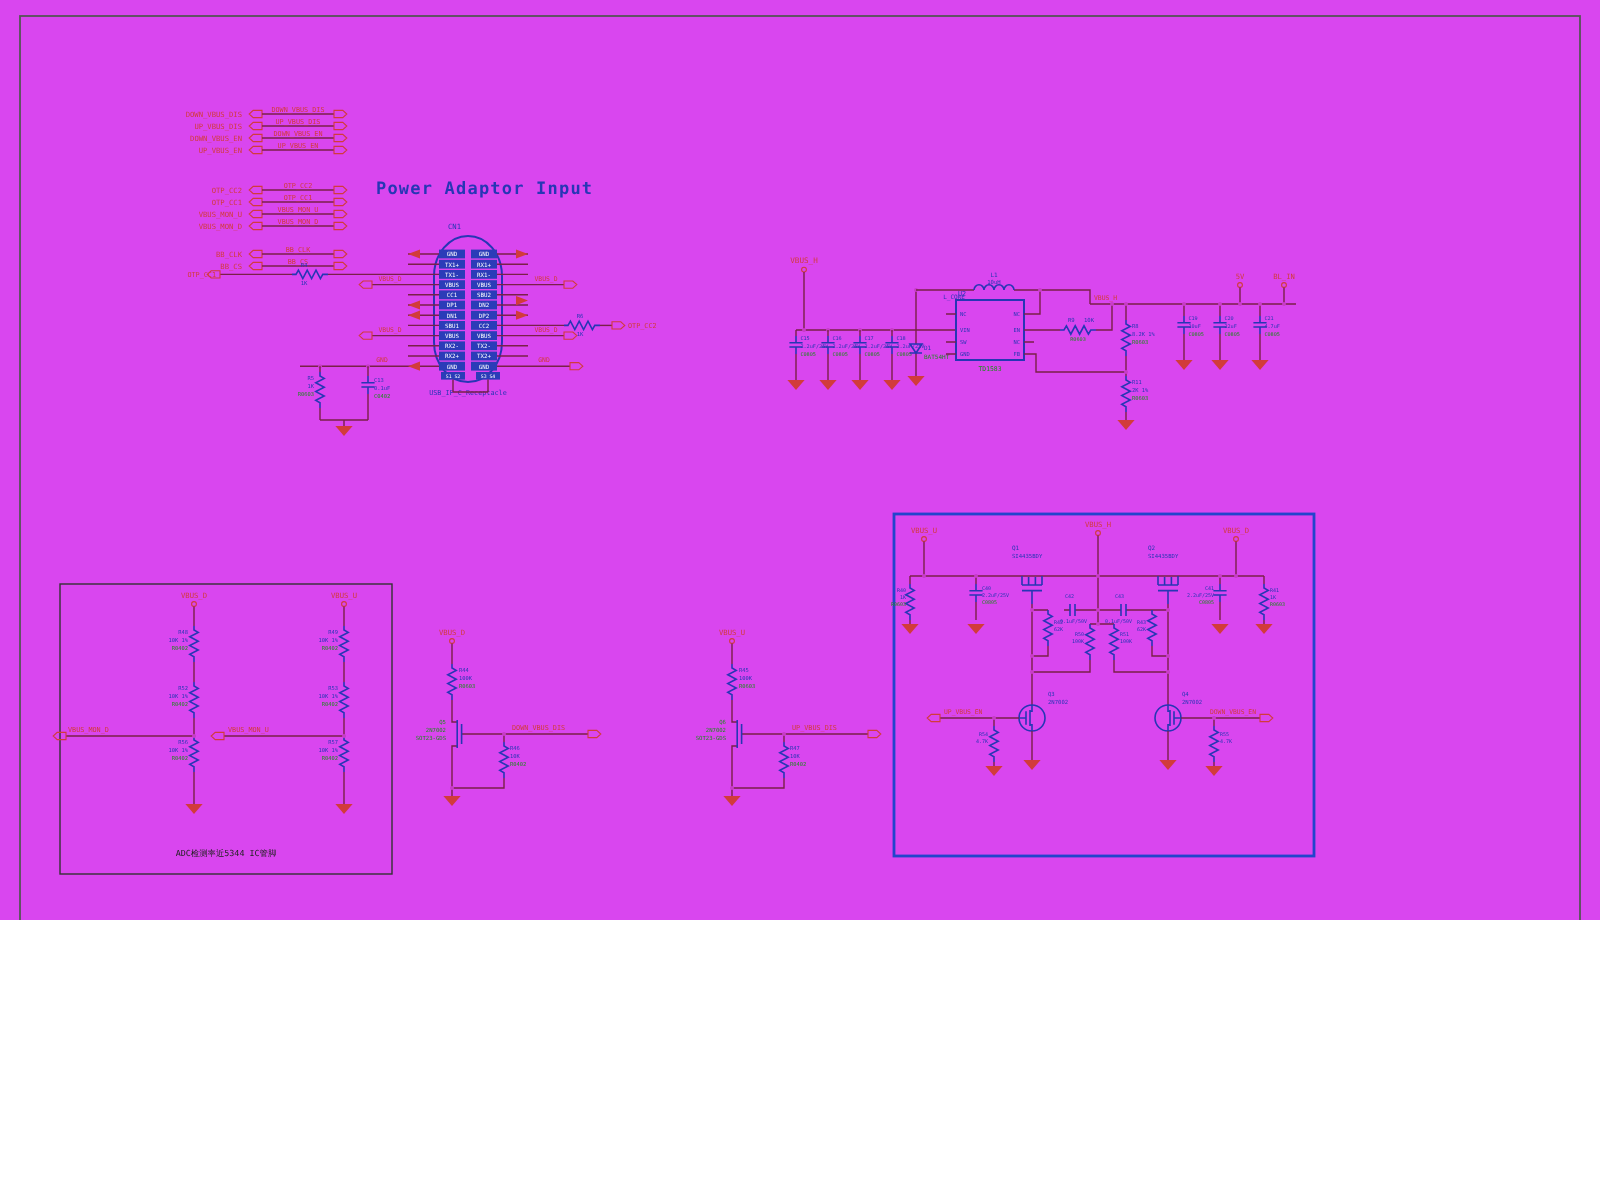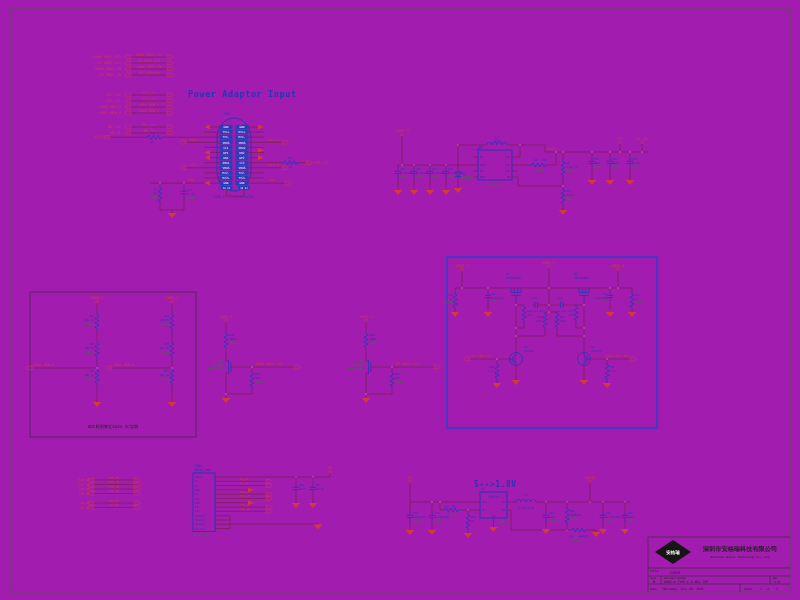--- a/index.html
+++ b/index.html
@@ -1,16 +1,16 @@
 <!DOCTYPE html>
 <html><head>
 <meta charset="utf-8">
 <style>
   html,body{margin:0;padding:0;background:#fff;}
-  .sheet{width:800px;height:600px;position:relative;background:#a21caf;font-family:"DejaVu Sans Mono","DejaVu Sans",sans-serif;}
+  .sheet{width:800px;height:460px;position:relative;background:#d946ef;font-family:"DejaVu Sans Mono","DejaVu Sans",sans-serif;}
   svg text{font-family:"DejaVu Sans Mono","DejaVu Sans",sans-serif;}
   .w{stroke:#7a2048;stroke-width:.7;fill:none}
   .b{stroke:#2736b5;stroke-width:.8;fill:none}
   .bx{stroke:#2736b5;stroke-width:1;fill:none}
   .frame{stroke:#555;stroke-width:.9;fill:none}
   .tbl{stroke:#333;stroke-width:.7;fill:none}
   .rp{fill:none;stroke:#d23b3b;stroke-width:.55}
   .rf{fill:#d23b3b}
   .dt{fill:#c83cc8}
   .pin{fill:#2b3cb8}

